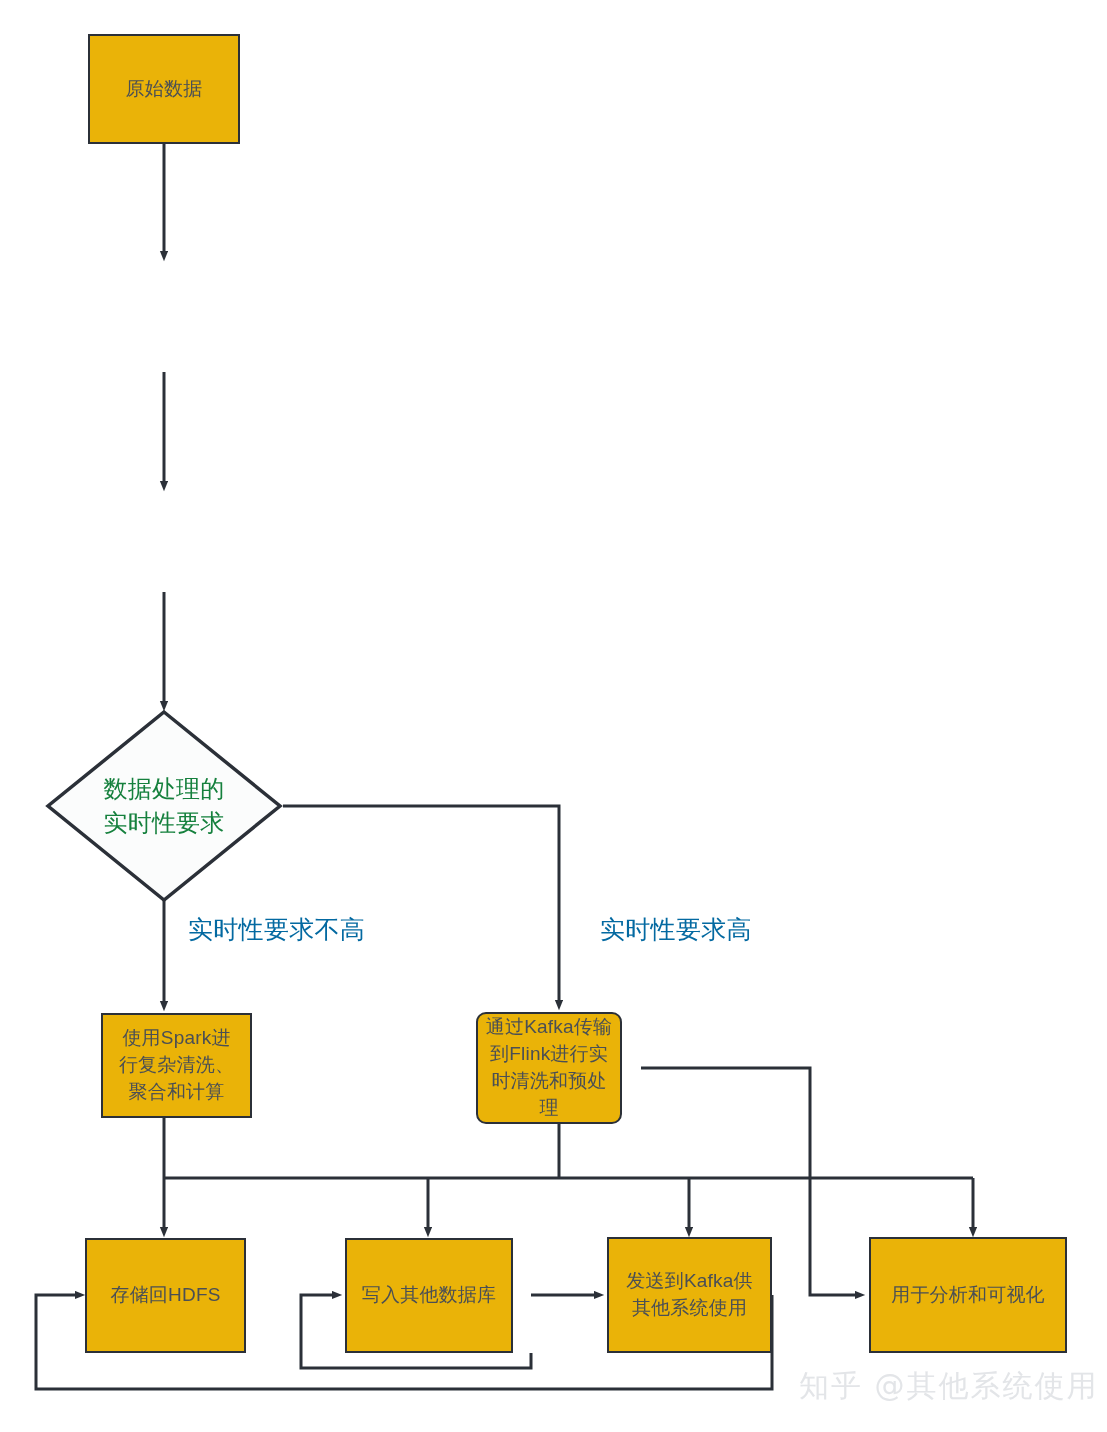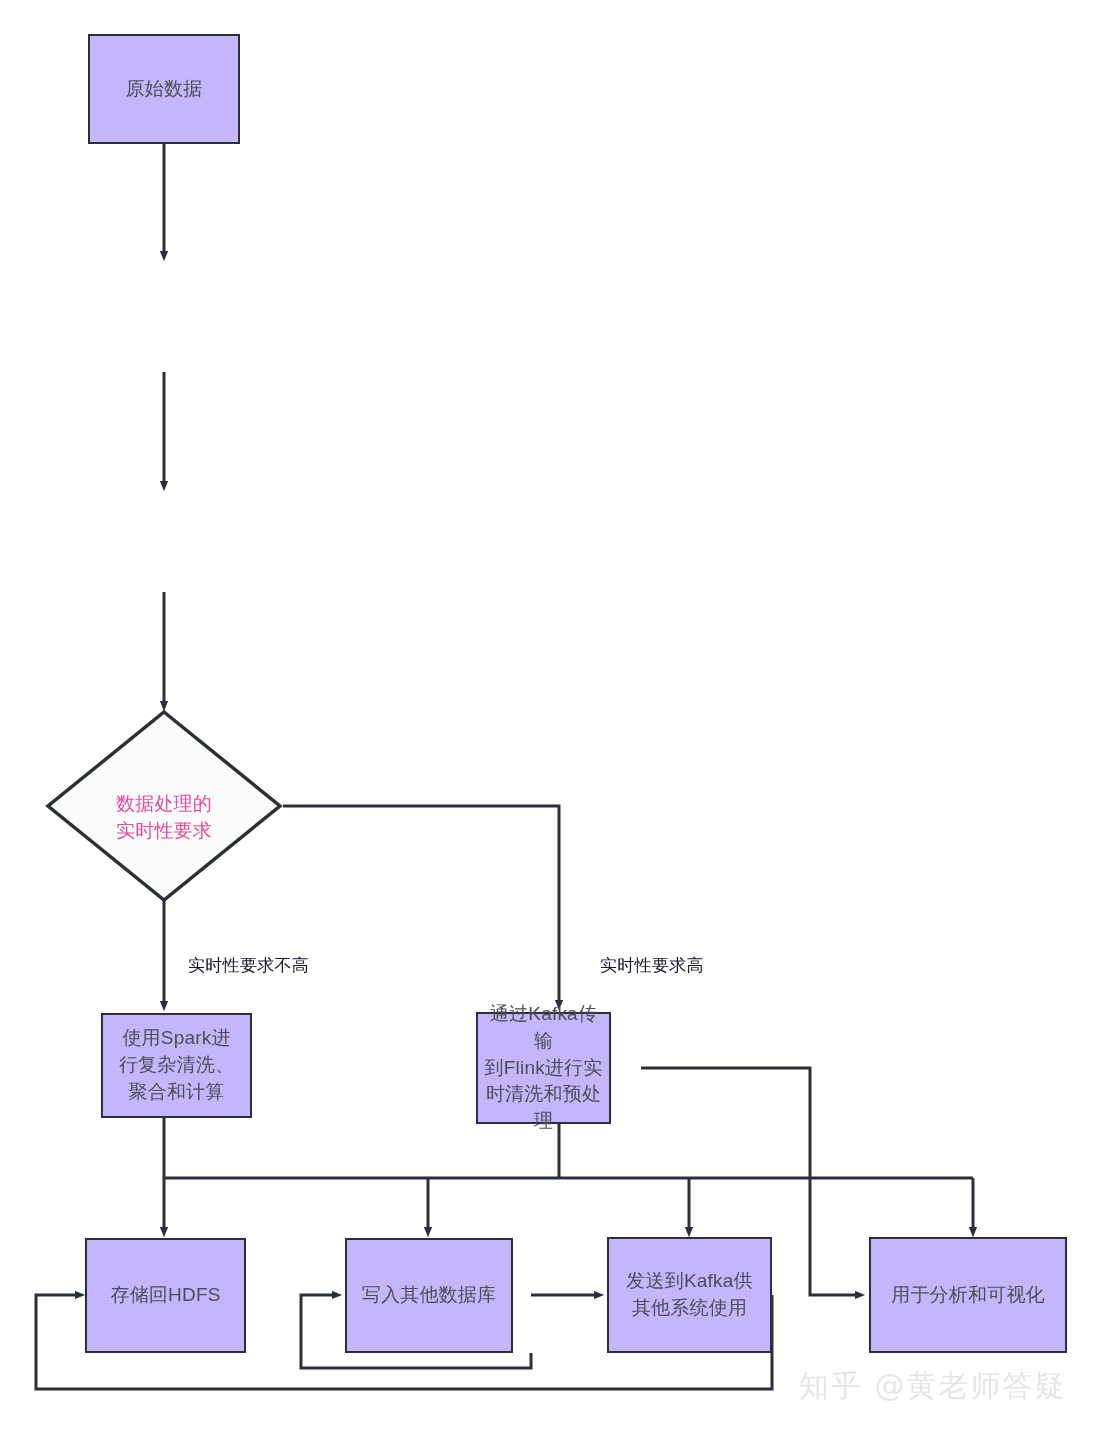--- a/index.html
+++ b/index.html
@@ -5,40 +5,40 @@
   html,body{margin:0;padding:0;background:#ffffff;}
   body{
     width:1107px;height:1432px;
     font-family:"Liberation Sans","DejaVu Sans",sans-serif;
     position:relative;overflow:hidden;
   }
   #canvas{position:absolute;inset:0;width:1107px;height:1432px;}
   .layer-svg{position:absolute;left:0;top:0;width:1107px;height:1432px;}
   .node{
     position:absolute;box-sizing:border-box;
-    background:#c4b5fd;
+    background:#eab308;
     border:2.5px solid #2b3038;
     display:flex;align-items:center;justify-content:center;
     text-align:center;
     color:#4a4f55;
     font-size:19px;line-height:1.42;
     letter-spacing:.2px;
     white-space:pre-line;
     padding:2px 6px;
   }
   .diamond-wrap{position:absolute;}
   .diamond-label{
-    position:absolute;left:0;top:12px;width:100%;height:100%;
+    position:absolute;left:0;top:0;width:100%;height:100%;
     display:flex;align-items:center;justify-content:center;
-    text-align:center;color:#ec4899;font-size:19px;line-height:1.42;
+    text-align:center;color:#15803d;font-size:24px;line-height:1.42;
     white-space:pre-line;letter-spacing:.2px;pointer-events:none;
   }
   .edge-label{
-    position:absolute;color:#0f172a;font-size:17px;
-    letter-spacing:.3px;white-space:nowrap;margin-top:41px;
+    position:absolute;color:#0369a1;font-size:25px;
+    letter-spacing:.3px;white-space:nowrap;
   }
   .watermark{
     position:absolute;color:#e3e5e8;font-size:30px;
     letter-spacing:2px;white-space:nowrap;
     font-family:"DejaVu Sans",sans-serif;
   }
 </style>
 </head>
 <body>
 
@@ -92,32 +92,32 @@
       <polygon points="120,4 236,98 120,192 4,98" fill="#fbfcfc" stroke="#2b3038" stroke-width="3.5"></polygon>
     </svg>
     <div class="diamond-label">数据处理的
 实时性要求</div>
   </div>
 
   <div class="node" style="left:89px;top:1013px;width:151px;height:105px;margin-left:12px;">使用Spark进
 行复杂清洗、
 聚合和计算</div>
 
-  <div class="node" style="left:476px;top:1012px;width:135px;height:112px;">通过Kafka传输
+  <div class="node" style="left:476px;top:1012px;width:146px;height:112px;border-radius:10px;">通过Kafka传输
 到Flink进行实
 时清洗和预处理</div>
 
   <div class="node" style="left:85px;top:1238px;width:161px;height:115px;">存储回HDFS</div>
 
   <div class="node" style="left:345px;top:1238px;width:168px;height:115px;">写入其他数据库</div>
 
   <div class="node" style="left:607px;top:1237px;width:165px;height:116px;">发送到Kafka供
 其他系统使用</div>
 
   <div class="node" style="left:869px;top:1237px;width:198px;height:116px;">用于分析和可视化</div>
 
   <div class="edge-label" style="left:188px;top:913px;">实时性要求不高</div>
 
   <div class="edge-label" style="left:600px;top:913px;">实时性要求高</div>
 
-  <div class="watermark" style="left:799px;top:1366px;">知乎 @黄老师答疑</div>
+  <div class="watermark" style="left:799px;top:1366px;">知乎 @其他系统使用</div>
 
 </div>
 
 </body></html>

